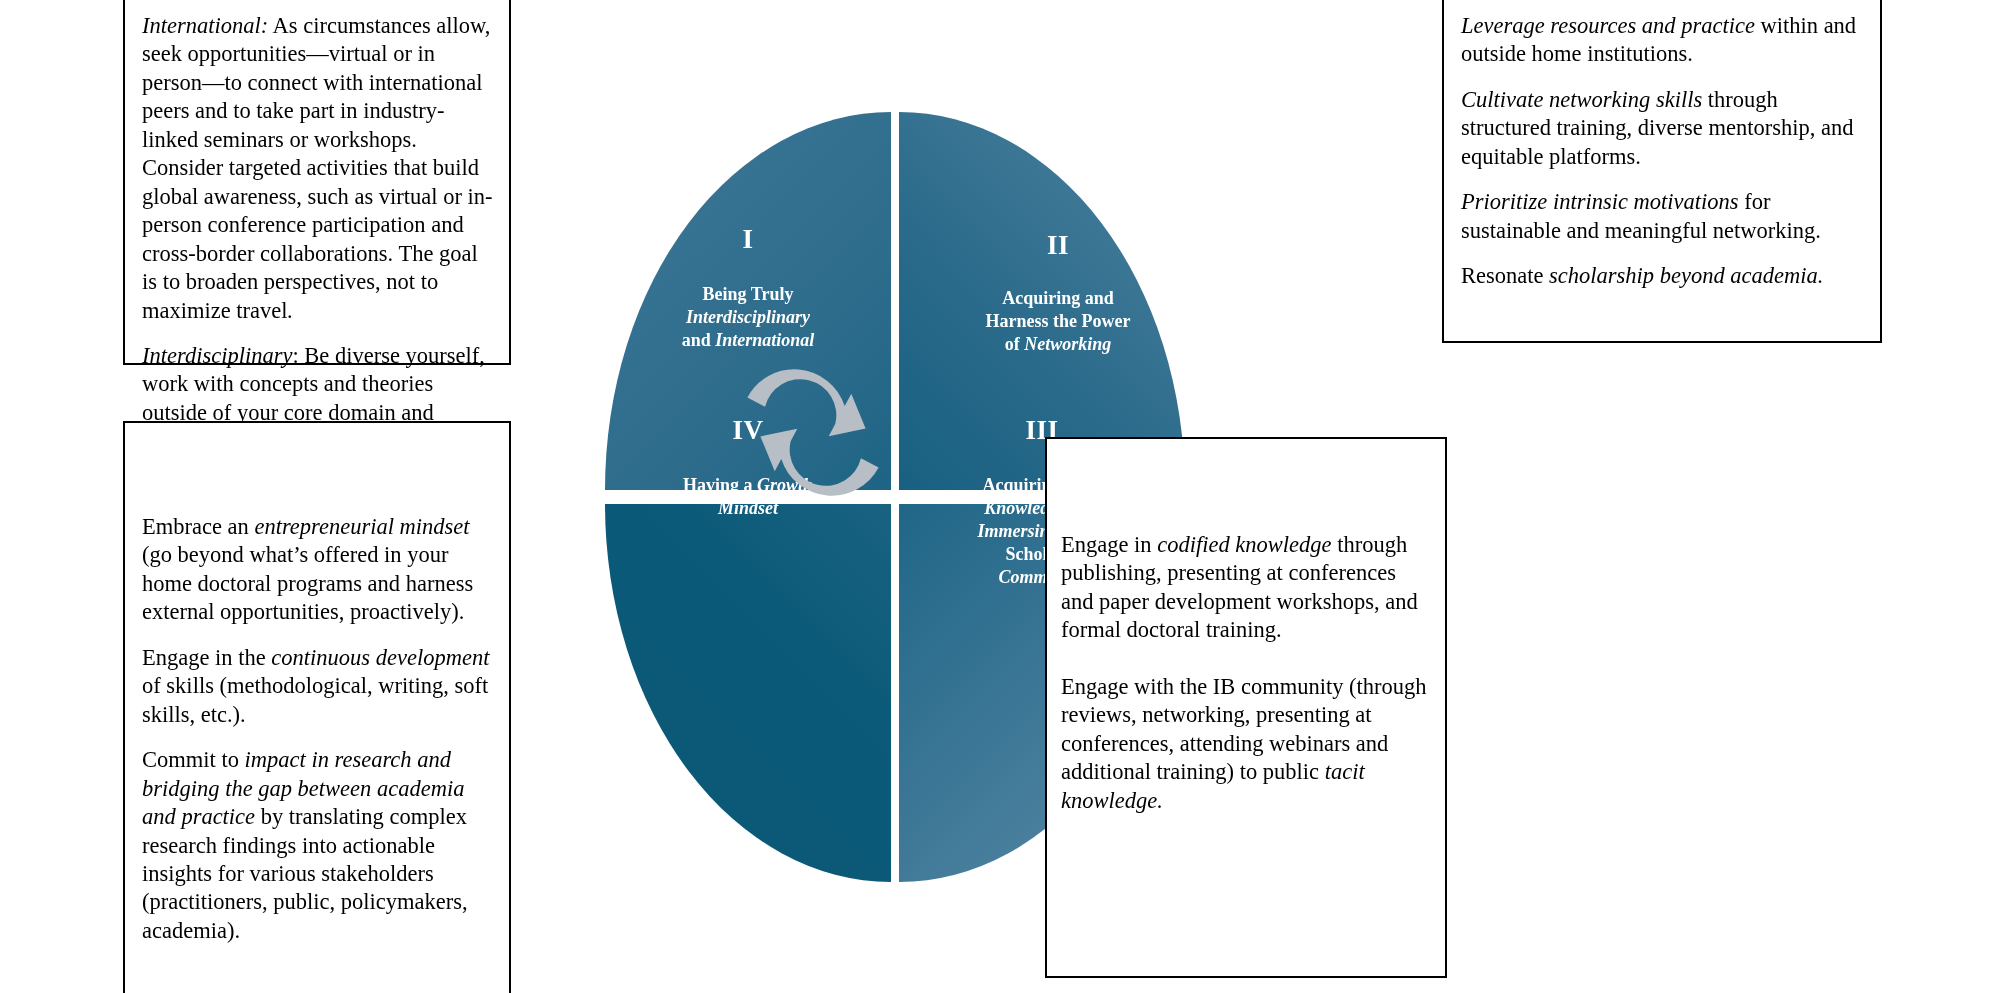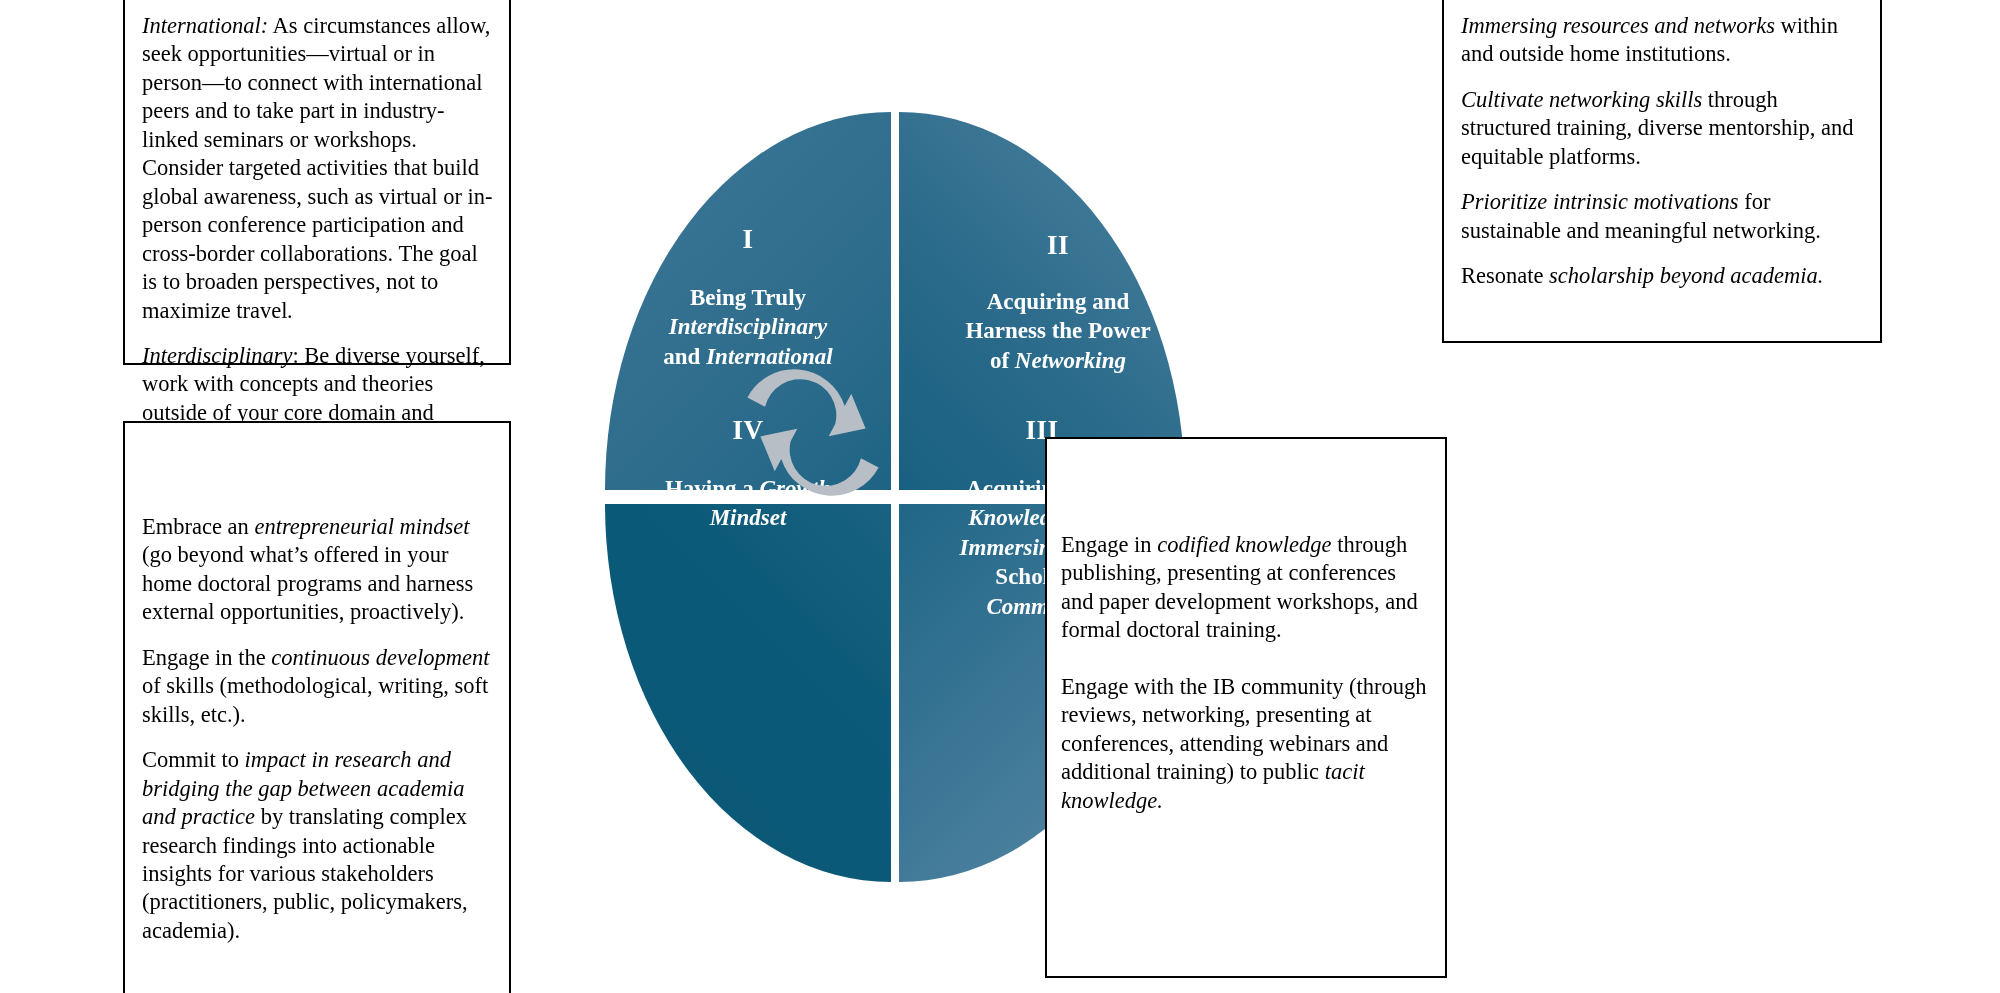--- a/index.html
+++ b/index.html
@@ -114,21 +114,21 @@
     color: #ffffff;
     z-index: 3;
     pointer-events: none;
   }
   .roman {
     font-size: 27px;
     font-weight: bold;
     letter-spacing: 0.5px;
   }
   .qtitle {
-    font-size: 23px;
+    font-size: 18px;
     font-weight: bold;
     line-height: 1.28;
   }
   .qtitle em { font-style: italic; }
 
   #q1-text { left: 0; top: 112px; }
   #q1-text .qtitle { margin-top: 28px; }
   #q2-text { left: 294px; top: 118px; width: 286px; padding-left: 16px; }
   #q2-text .qtitle { margin-top: 26px; }
   #q3-text { left: 294px; top: 303px; width: 286px; }
@@ -158,21 +158,21 @@
     <p>
       <b>International:</b><span> As circumstances allow, seek opportunities—virtual or in person—to connect with international peers and to take part in industry-linked seminars or workshops. Consider targeted activities that build global awareness, such as virtual or in-person conference participation and cross-border collaborations. The goal is to broaden perspectives, not to maximize travel</span><b>.</b>
     </p>
     <p>
       <b>Interdisciplinary</b><span>: Be diverse yourself, work with concepts and theories outside of your core domain and methodologies and engage in multidisciplinary debates.</span>
     </p>
   </div>
 
   <div class="textbox" id="box-tr">
     <p>
-      <b>Immersing resources and networks</b><span> within and outside home institutions.</span>
+      <b>Leverage resources and practice</b><span> within and outside home institutions.</span>
     </p>
     <p>
       <b>Cultivate networking skills</b><span> through structured training, diverse mentorship, and equitable platforms.</span>
     </p>
     <p>
       <b>Prioritize intrinsic motivations</b><span> for sustainable and meaningful networking.</span>
     </p>
     <p>
       <span>Resonate </span><b>scholarship beyond academia.</b>
     </p>

